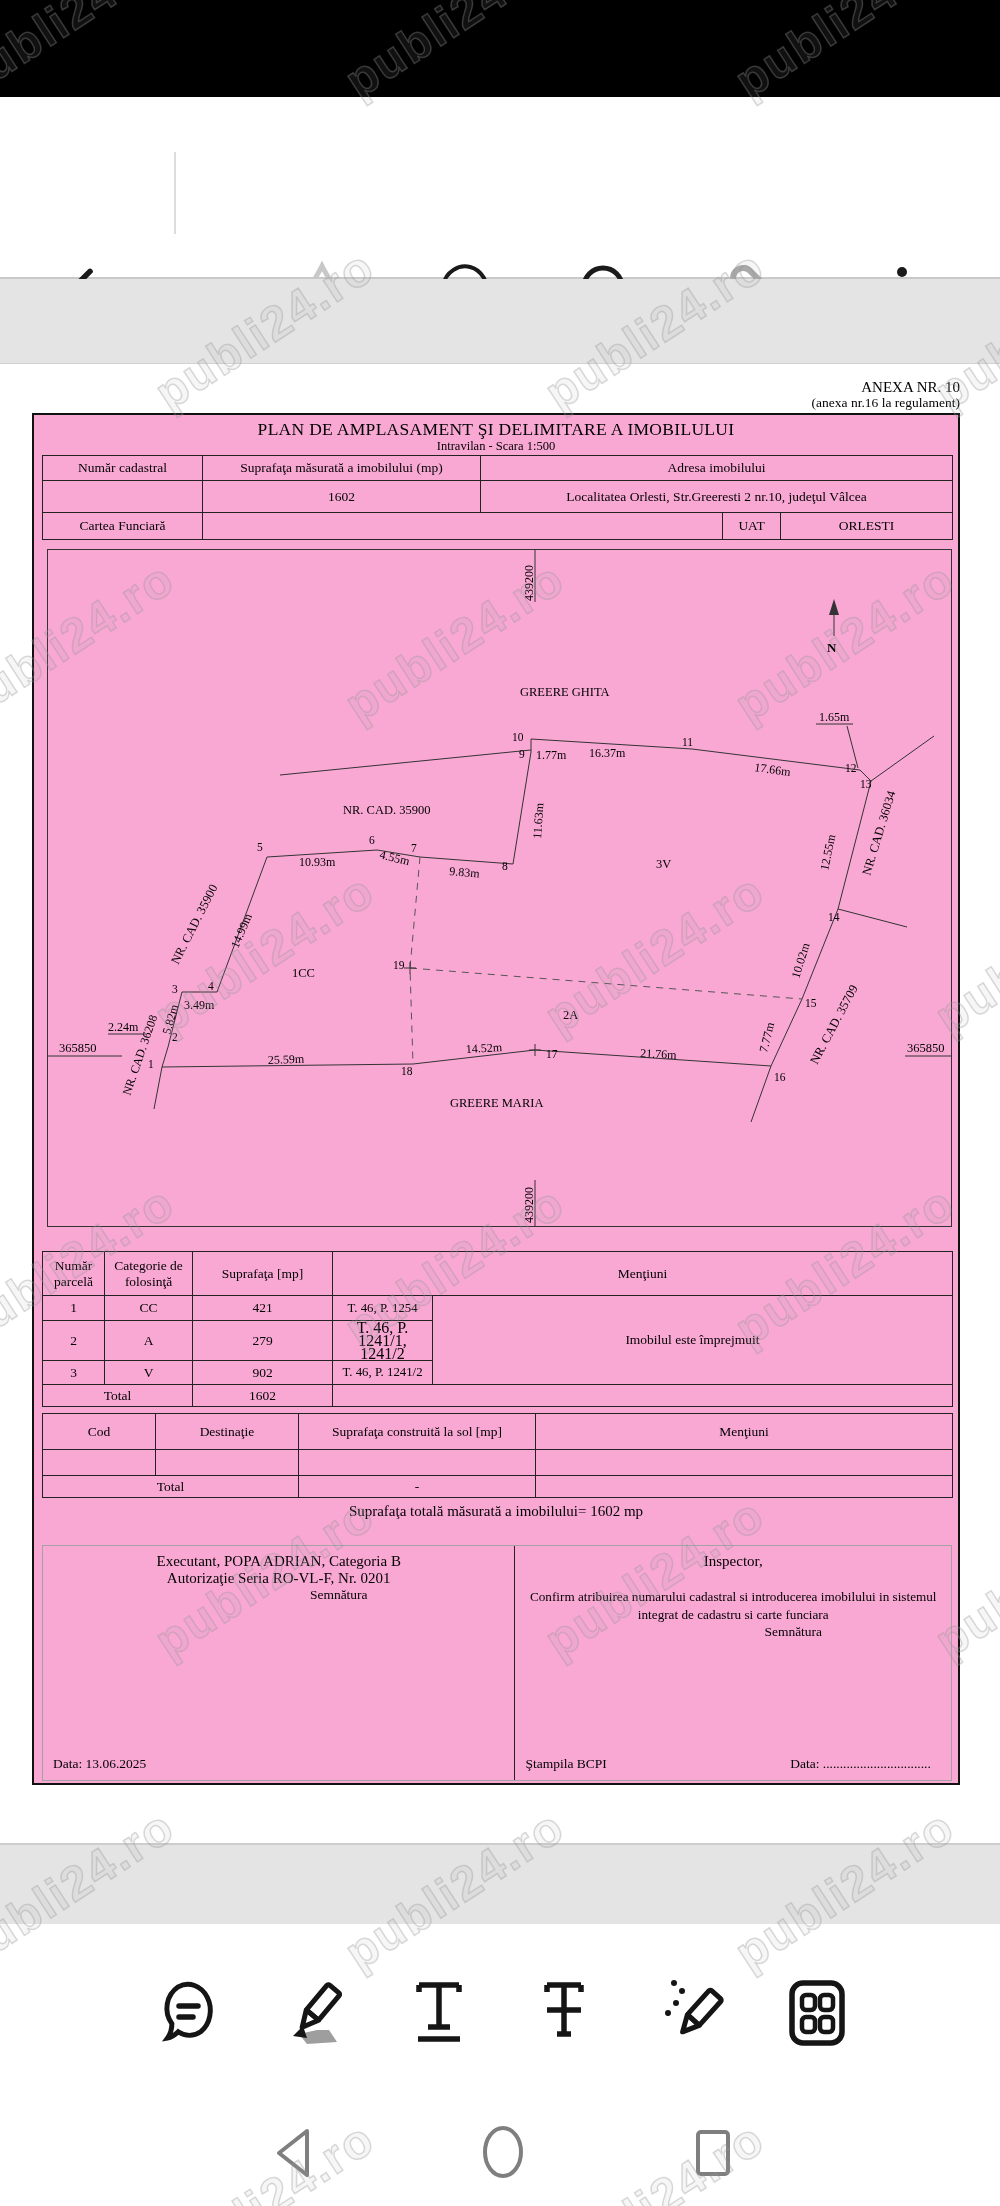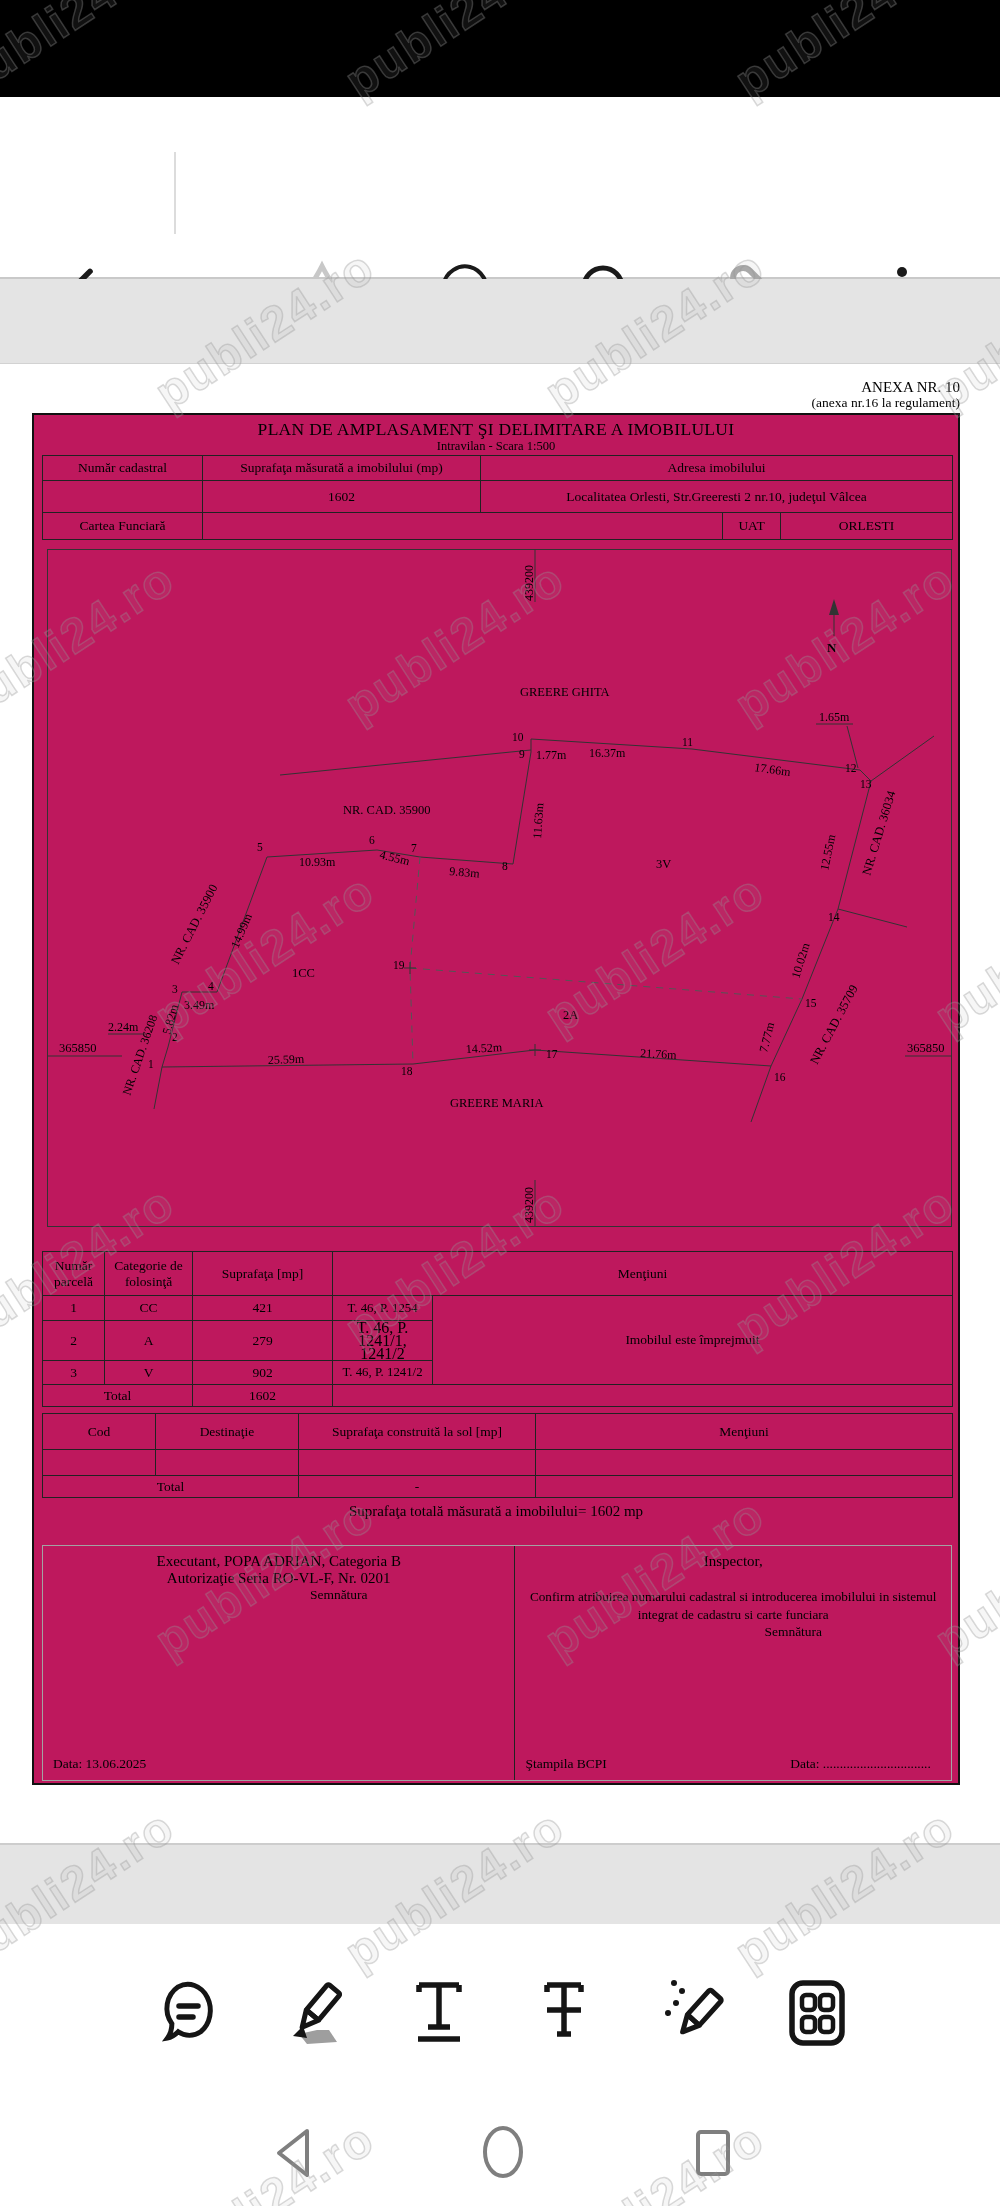--- a/index.html
+++ b/index.html
@@ -7,21 +7,21 @@
   
   #statusbar{left:0;top:0;width:1000px;height:97px;background:#000;}
   #topbar{left:0;top:97px;width:1000px;height:180px;background:#fff;border-bottom:2px solid #c9c9c9;}
   #topbar .divider{position:absolute;left:174px;top:55px;width:2px;height:82px;background:#dcdcdc;}
   .icon{position:absolute;display:flex;align-items:center;justify-content:center;}
   #grayband-top{left:0;top:279px;width:1000px;height:84px;background:#e4e4e4;border-bottom:1px solid #d2d2d2;}
   #grayband-bot{left:0;top:1843px;width:1000px;height:80px;background:#e4e4e4;border-top:2px solid #cdcdcd;border-bottom:1px solid #d2d2d2;}
   
   #annex{right:40px;top:380px;text-align:right;font-size:15px;line-height:15px;color:#000;}
   #annex .l2{font-size:13.5px;}
-  #docbox{left:32px;top:413px;width:924px;height:1368px;border:2px solid #111;background:#be185d;}
+  #docbox{left:32px;top:413px;width:924px;height:1368px;border:2px solid #111;background:#f9a8d4;}
   .doctitle{position:absolute;top:4px;left:0;width:100%;text-align:center;font-size:17.5px;letter-spacing:.3px;}
   .docsub{position:absolute;top:24px;left:0;width:100%;text-align:center;font-size:12.5px;}
   table{border-collapse:collapse;table-layout:fixed;}
   td,th{border:1px solid #222;font-weight:normal;text-align:center;vertical-align:middle;font-size:13.5px;padding:0 2px;overflow:hidden;}
   #t-info{position:absolute;left:8px;top:40px;width:910px;}
   #t-cf{position:absolute;left:8px;top:97px;width:910px;}
   #t-a{position:absolute;left:8px;top:836px;width:910px;}
   #t-b{position:absolute;left:8px;top:998px;width:910px;}
   .sec-title{position:absolute;left:0;width:100%;text-align:center;font-size:14.5px;}
   #planwrap{position:absolute;left:13px;top:134px;width:905px;height:678px;}

